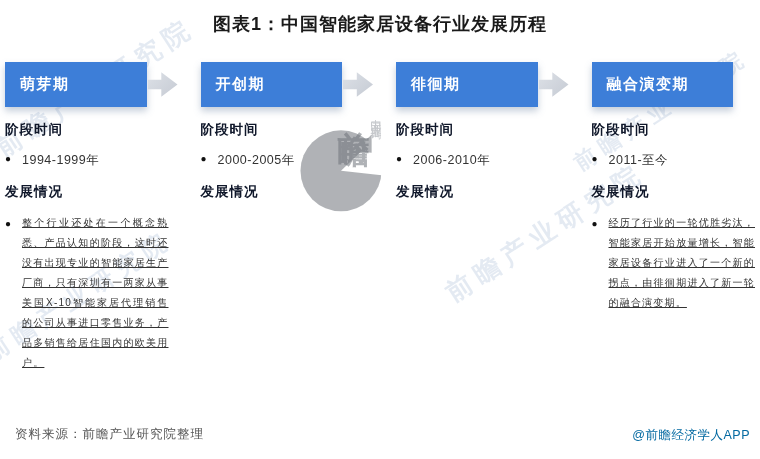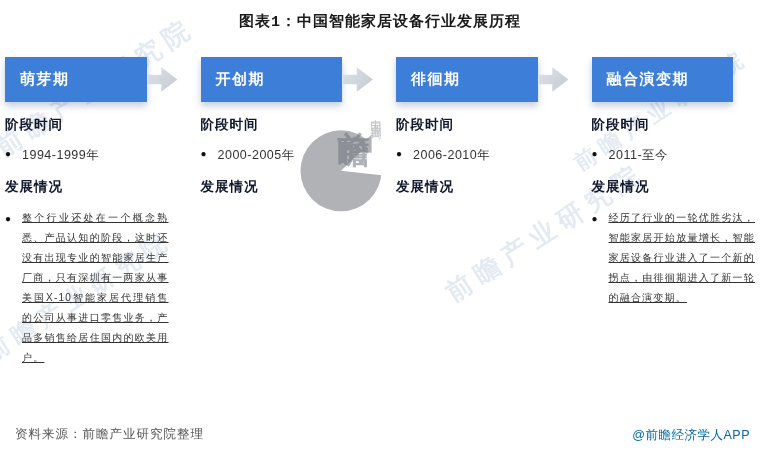--- a/index.html
+++ b/index.html
@@ -7,25 +7,25 @@
   .page {
     position:relative;
     width:760px; height:459px;
     background:#ffffff;
     font-family:"Liberation Sans","DejaVu Sans",sans-serif;
     overflow:hidden;
   }
   .page-title {
     padding-top:12px;
     text-align:center;
-    font-size:15px;
+    font-size:18px;
     font-weight:bold;
     color:#1a1a1a;
     letter-spacing:1px;
-    position:relative; z-index:3;font-family:Liberation Mono, monospace;
+    position:relative; z-index:3;
   }
   .stages {
     position:relative; z-index:3;
     display:flex;
     gap:32px;
     padding:0 5px;
     margin-top:26px;
   }
   .stage { flex:1; position:relative; }
   .stage-header {

